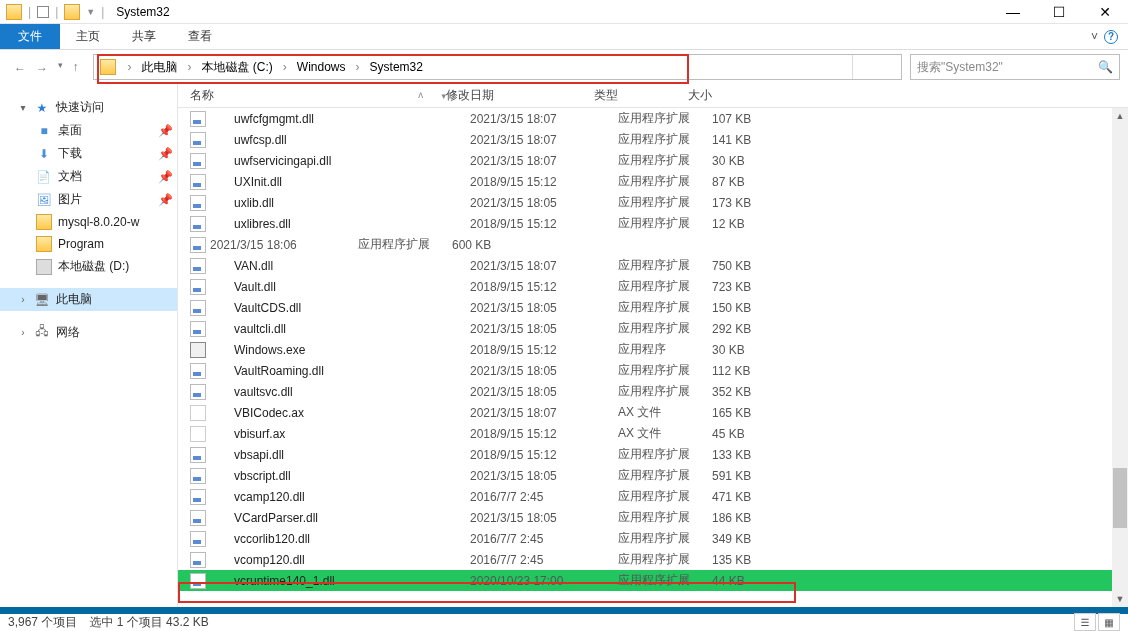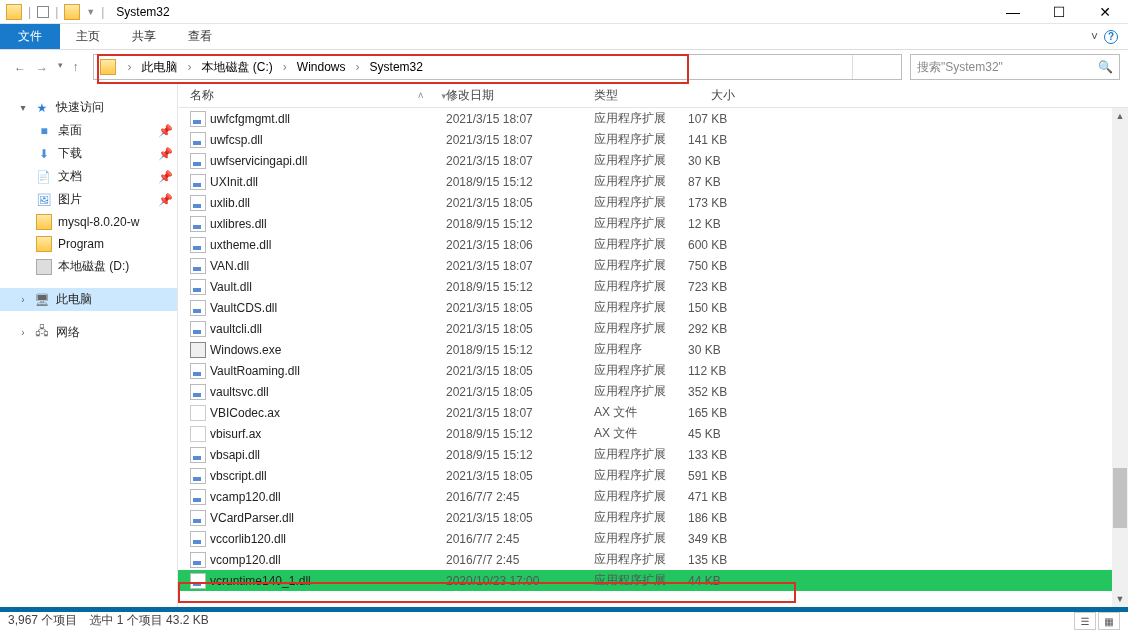--- a/index.html
+++ b/index.html
@@ -33,38 +33,38 @@
 .ico-pin { color: #888; margin-left: auto; }
 .ico-folder { background: linear-gradient(#ffe9a6,#ffc94a); border: 1px solid #d9a43a; }
 .ico-pc { color: #666; }
 .ico-net { color: #666; }
 .ico-drive { background: #ddd; border: 1px solid #aaa; }
 .filepane { flex: 1; display: flex; flex-direction: column; min-width: 0; }
 .headers { display: flex; align-items: center; height: 24px; border-bottom: 1px solid #e5e5e5; color: #444; padding-left: 12px; }
 .col-name { width: 256px; display: flex; align-items: center; }
 .col-date { width: 148px; font-family: Liberation Mono, monospace; }
 .col-type { width: 94px; }
-.col-size { width: 80px; text-align: center; padding-right: 10px; }
+.col-size { width: 80px; text-align: left; padding-right: 10px; }
 .sort-ico { margin-left: auto; margin-right: 12px; color: #888; font-size: 10px; }
 .list { flex: 1; overflow: hidden; position: relative; }
 .row { display: flex; align-items: center; height: 21px; padding-left: 12px; color: #222; }
 .row.selected { background: #22c55e; }
 .row .cell-icon { width: 20px; display: flex; align-items: center; }
 .row .dll-ico { width: 16px; height: 16px; border: 1px solid #bbb; background: #fff; position: relative; }
 .row .dll-ico::after { content: ""; position: absolute; left: 2px; top: 8px; width: 8px; height: 4px; background: #5b8bd4; }
 .row .exe-ico { width: 16px; height: 16px; border: 1px solid #888; background: #f0f0f0; }
 .row .file-ico { width: 16px; height: 16px; border: 1px solid #ccc; background: #fff; }
-.row .cell-name { width: 236px; white-space: nowrap; overflow: hidden; }
+.row .cell-name { width: 236px; white-space: nowrap; overflow: hidden; margin-left: 24px; }
 .row .cell-date { width: 148px; color: #555; }
 .row .cell-type { width: 94px; color: #555; }
 .row .cell-size { width: 80px; padding-right: 10px; color: #555; }
 .scrollbar { position: absolute; right: 0; top: 0; bottom: 0; width: 16px; background: #f0f0f0; display: flex; flex-direction: column; align-items: center; }
 .scrollbar .sb-btn { height: 16px; width: 100%; display: flex; align-items: center; justify-content: center; color: #666; font-size: 9px; }
 .scrollbar .sb-thumb { position: absolute; top: 360px; width: 14px; left: 1px; height: 60px; background: #c2c2c2; }
-.statusbar { height: 24px; border-top: 5px solid #0369a1; display: flex; align-items: flex-start; padding: 0 8px; color: #444; gap: 12px; }
+.statusbar { height: 24px; border-top: 7px solid #0369a1; display: flex; align-items: flex-end; padding: 0 8px; color: #444; gap: 12px; }
 .statusbar .sb-right { margin-left: auto; display: flex; gap: 2px; }
 .statusbar .view-btn { width: 22px; height: 18px; border: 1px solid #ccc; display: flex; align-items: center; justify-content: center; font-size: 10px; color: #555; }
 .red-box-nav { position: absolute; left: 97px; top: 54px; width: 592px; height: 30px; border: 2px solid #d93025; pointer-events: none; }
 .red-box-row { position: absolute; left: 178px; top: 582px; width: 618px; height: 21px; border: 2px solid #d93025; pointer-events: none; }
 .hdr-drop { margin-left: 6px; color: #888; font-size: 9px; }
 </style>
 </head>
 <body>
 
 <div class="titlebar">
@@ -238,21 +238,20 @@
           </span>
           <span class="cell-name">uxlibres.dll</span>
           <span class="cell-date">2018/9/15 15:12</span>
           <span class="cell-type">应用程序扩展</span>
           <span class="cell-size">12 KB</span>
         </div>
         <div class="row">
           <span class="cell-icon">
             <span class="dll-ico"></span>
           </span>
-          <span class="cell-name">uxtheme.dll</span>
           <span class="cell-date">2021/3/15 18:06</span>
           <span class="cell-type">应用程序扩展</span>
           <span class="cell-size">600 KB</span>
         </div>
         <div class="row">
           <span class="cell-icon">
             <span class="dll-ico"></span>
           </span>
           <span class="cell-name">VAN.dll</span>
           <span class="cell-date">2021/3/15 18:07</span>

